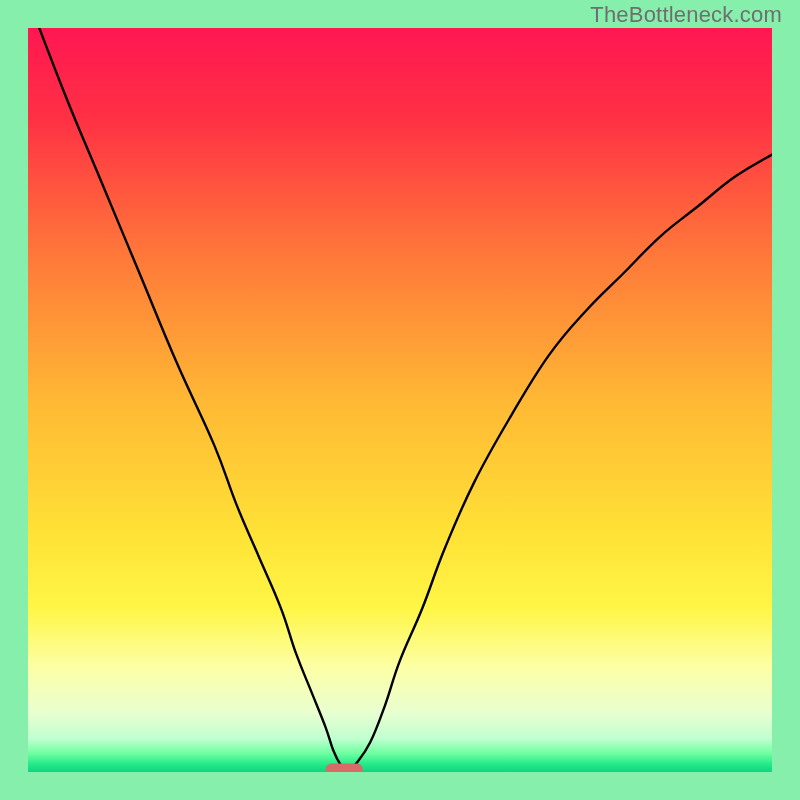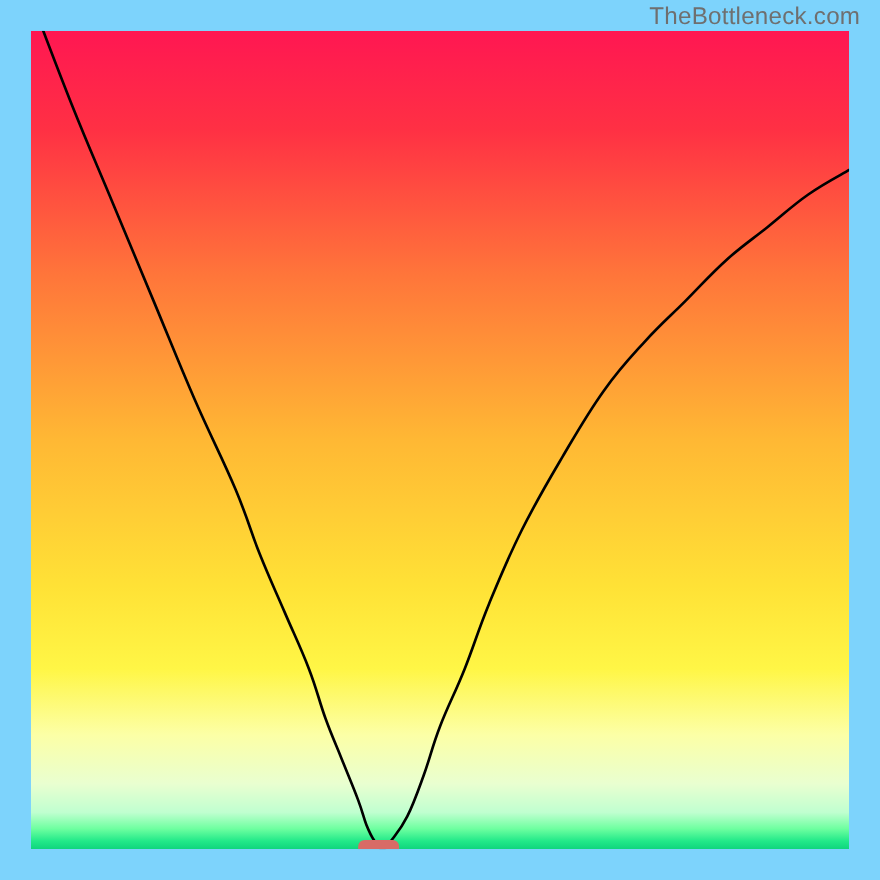--- a/index.html
+++ b/index.html
@@ -6,21 +6,21 @@
     margin: 0;
     padding: 0;
     width: 800px;
     height: 800px;
     overflow: hidden;
     font-family: Arial, Helvetica, sans-serif;
   }
   .frame {
     width: 800px;
     height: 800px;
-    background: #7dd3fc;
+    background: #86efac;
     position: relative;
   }
   .watermark {
     position: absolute;
     top: 2px;
     right: 18px;
     color: #6f6f6f;
     font-size: 22px;
     font-family: Arial, sans-serif;
     letter-spacing: 0.2px;

